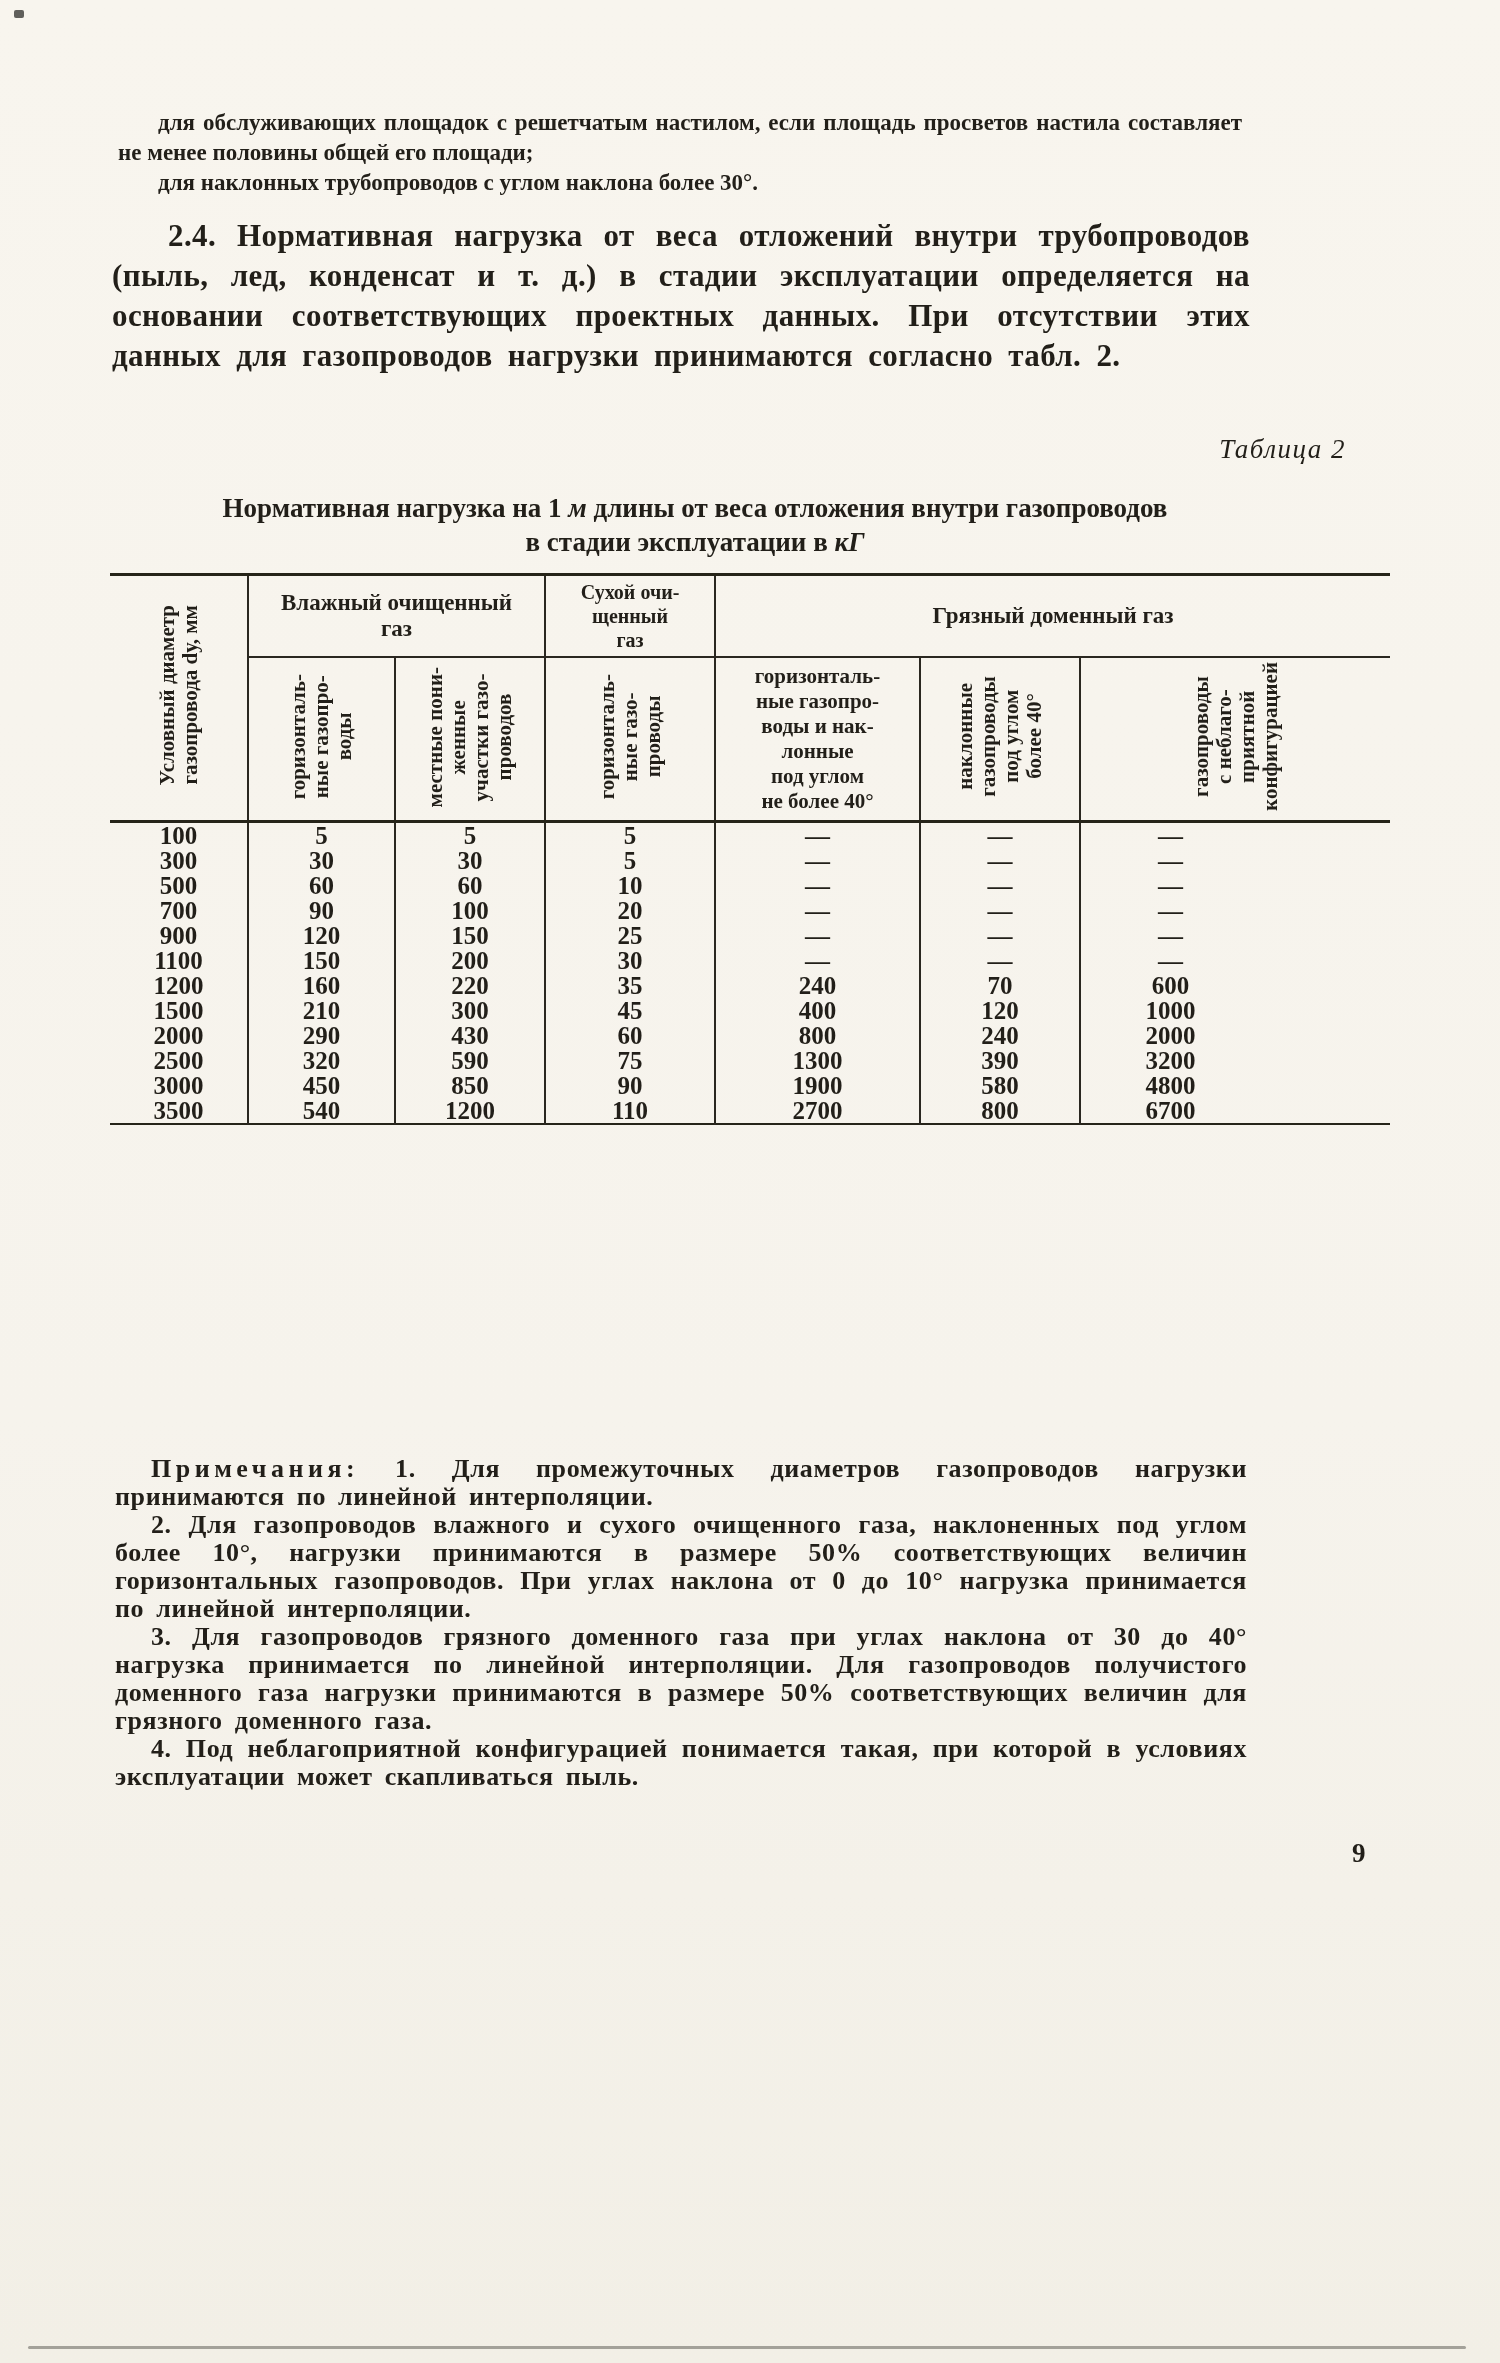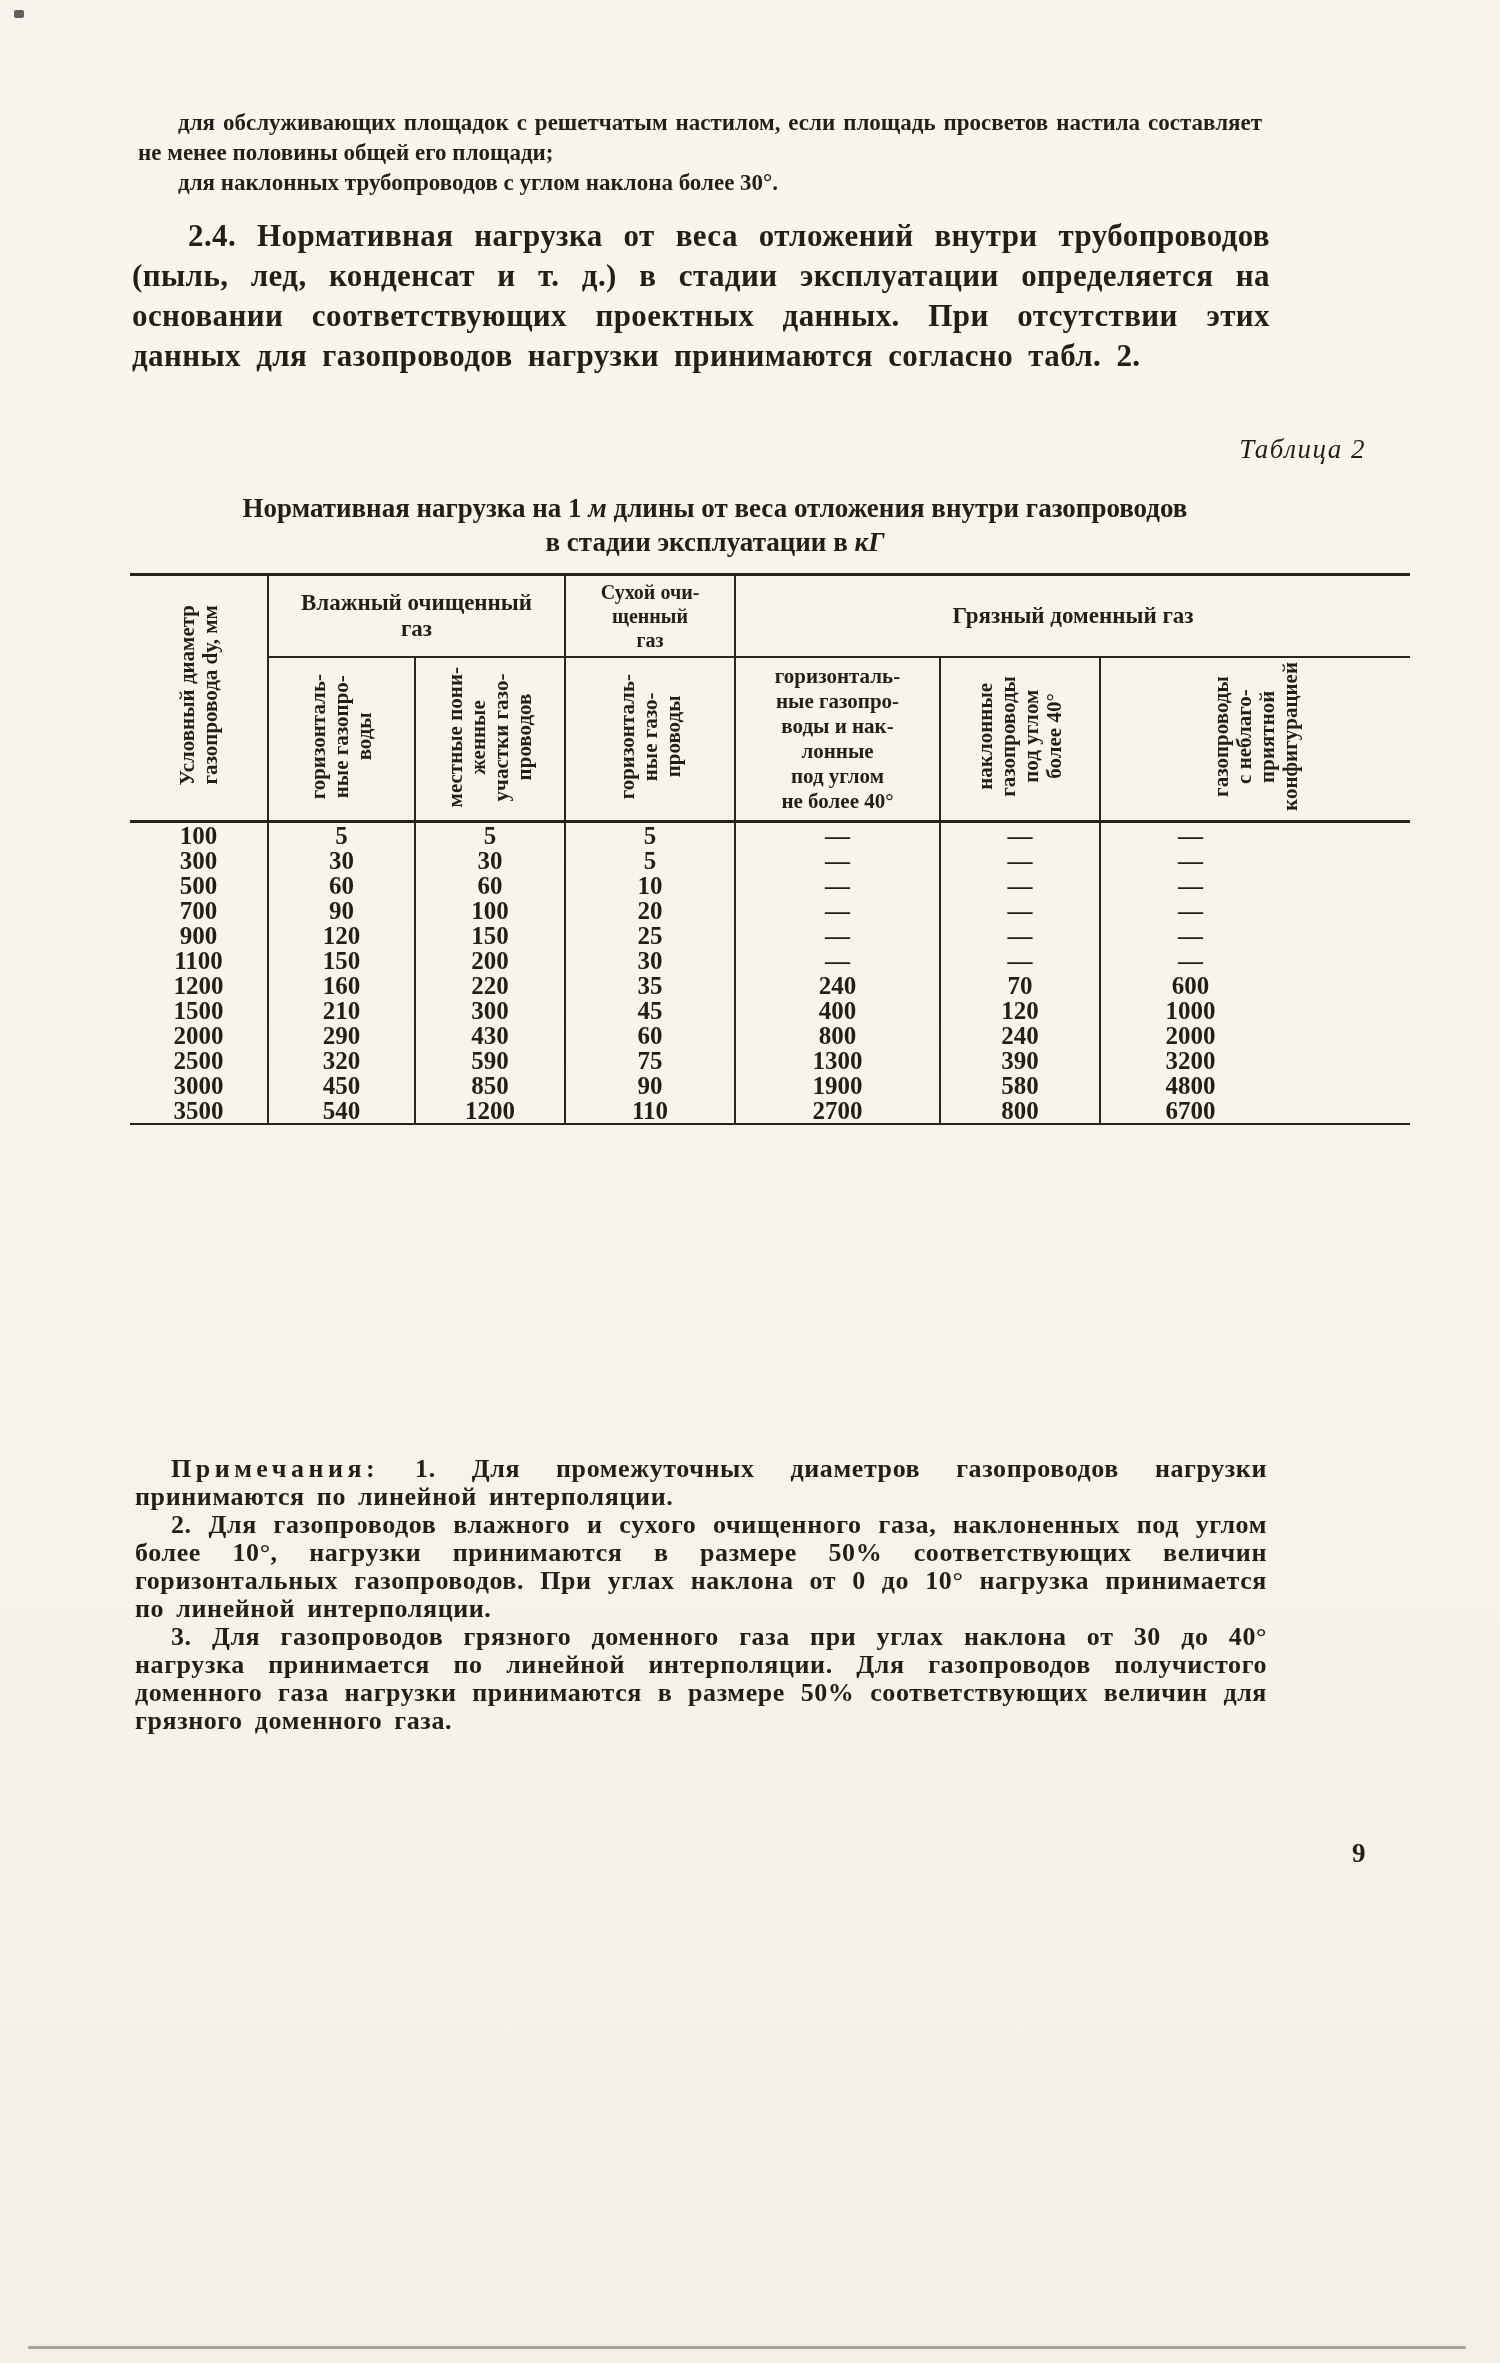--- a/index.html
+++ b/index.html
@@ -4,21 +4,20 @@
 <style>
   * { margin:0; padding:0; box-sizing:border-box; }
   html,body { background:#f6f3ec; }
   .page {
     position:relative;
     width:1500px; height:2363px;
     background:linear-gradient(#f8f5ee 0%, #f6f3ec 60%, #f2efe6 100%);
     color:#221f19;
     font-family:"Liberation Serif","DejaVu Serif",serif;
     overflow:hidden;
-    padding-left:20px;
   }
 
   
   .speck { position:absolute; left:14px; top:10px; width:10px; height:8px; background:#3a3a36; border-radius:2px; opacity:.8; }
   .bottom-line { position:absolute; left:28px; right:34px; bottom:14px; height:3px; background:#6e6d66; opacity:.6; border-radius:2px; }
 
   
   .intro { padding-top:108px; margin-left:118px; width:1124px;
     font-weight:bold; font-size:23px; line-height:30px; text-align:justify; }
   .intro p { text-indent:40px; }
@@ -241,18 +240,19 @@
           <td>800</td>
           <td>6700</td>
         </tr>
       </tbody>
   </table>
 
   <div class="notes">
     <p><span class="spaced">Примечания:</span> <span>1. Для промежуточных диаметров газопроводов нагрузки принимаются по линейной интерполяции.</span></p>
     <p>2. Для газопроводов влажного и сухого очищенного газа, наклоненных под углом более 10°, нагрузки принимаются в размере 50% соответствующих величин горизонтальных газопроводов. При углах наклона от 0 до 10° нагрузка принимается по линейной интерполяции.</p>
     <p>3. Для газопроводов грязного доменного газа при углах наклона от 30 до 40° нагрузка принимается по линейной интерполяции. Для газопроводов получистого доменного газа нагрузки принимаются в размере 50% соответствующих величин для грязного доменного газа.</p>
+    <p>4. Под неблагоприятной конфигурацией понимается такая, при которой в условиях эксплуатации может скапливаться пыль.</p>
   </div>
 
   <div class="pageno">9</div>
 
   <div class="bottom-line"></div>
 </div>
 
 </body></html>

